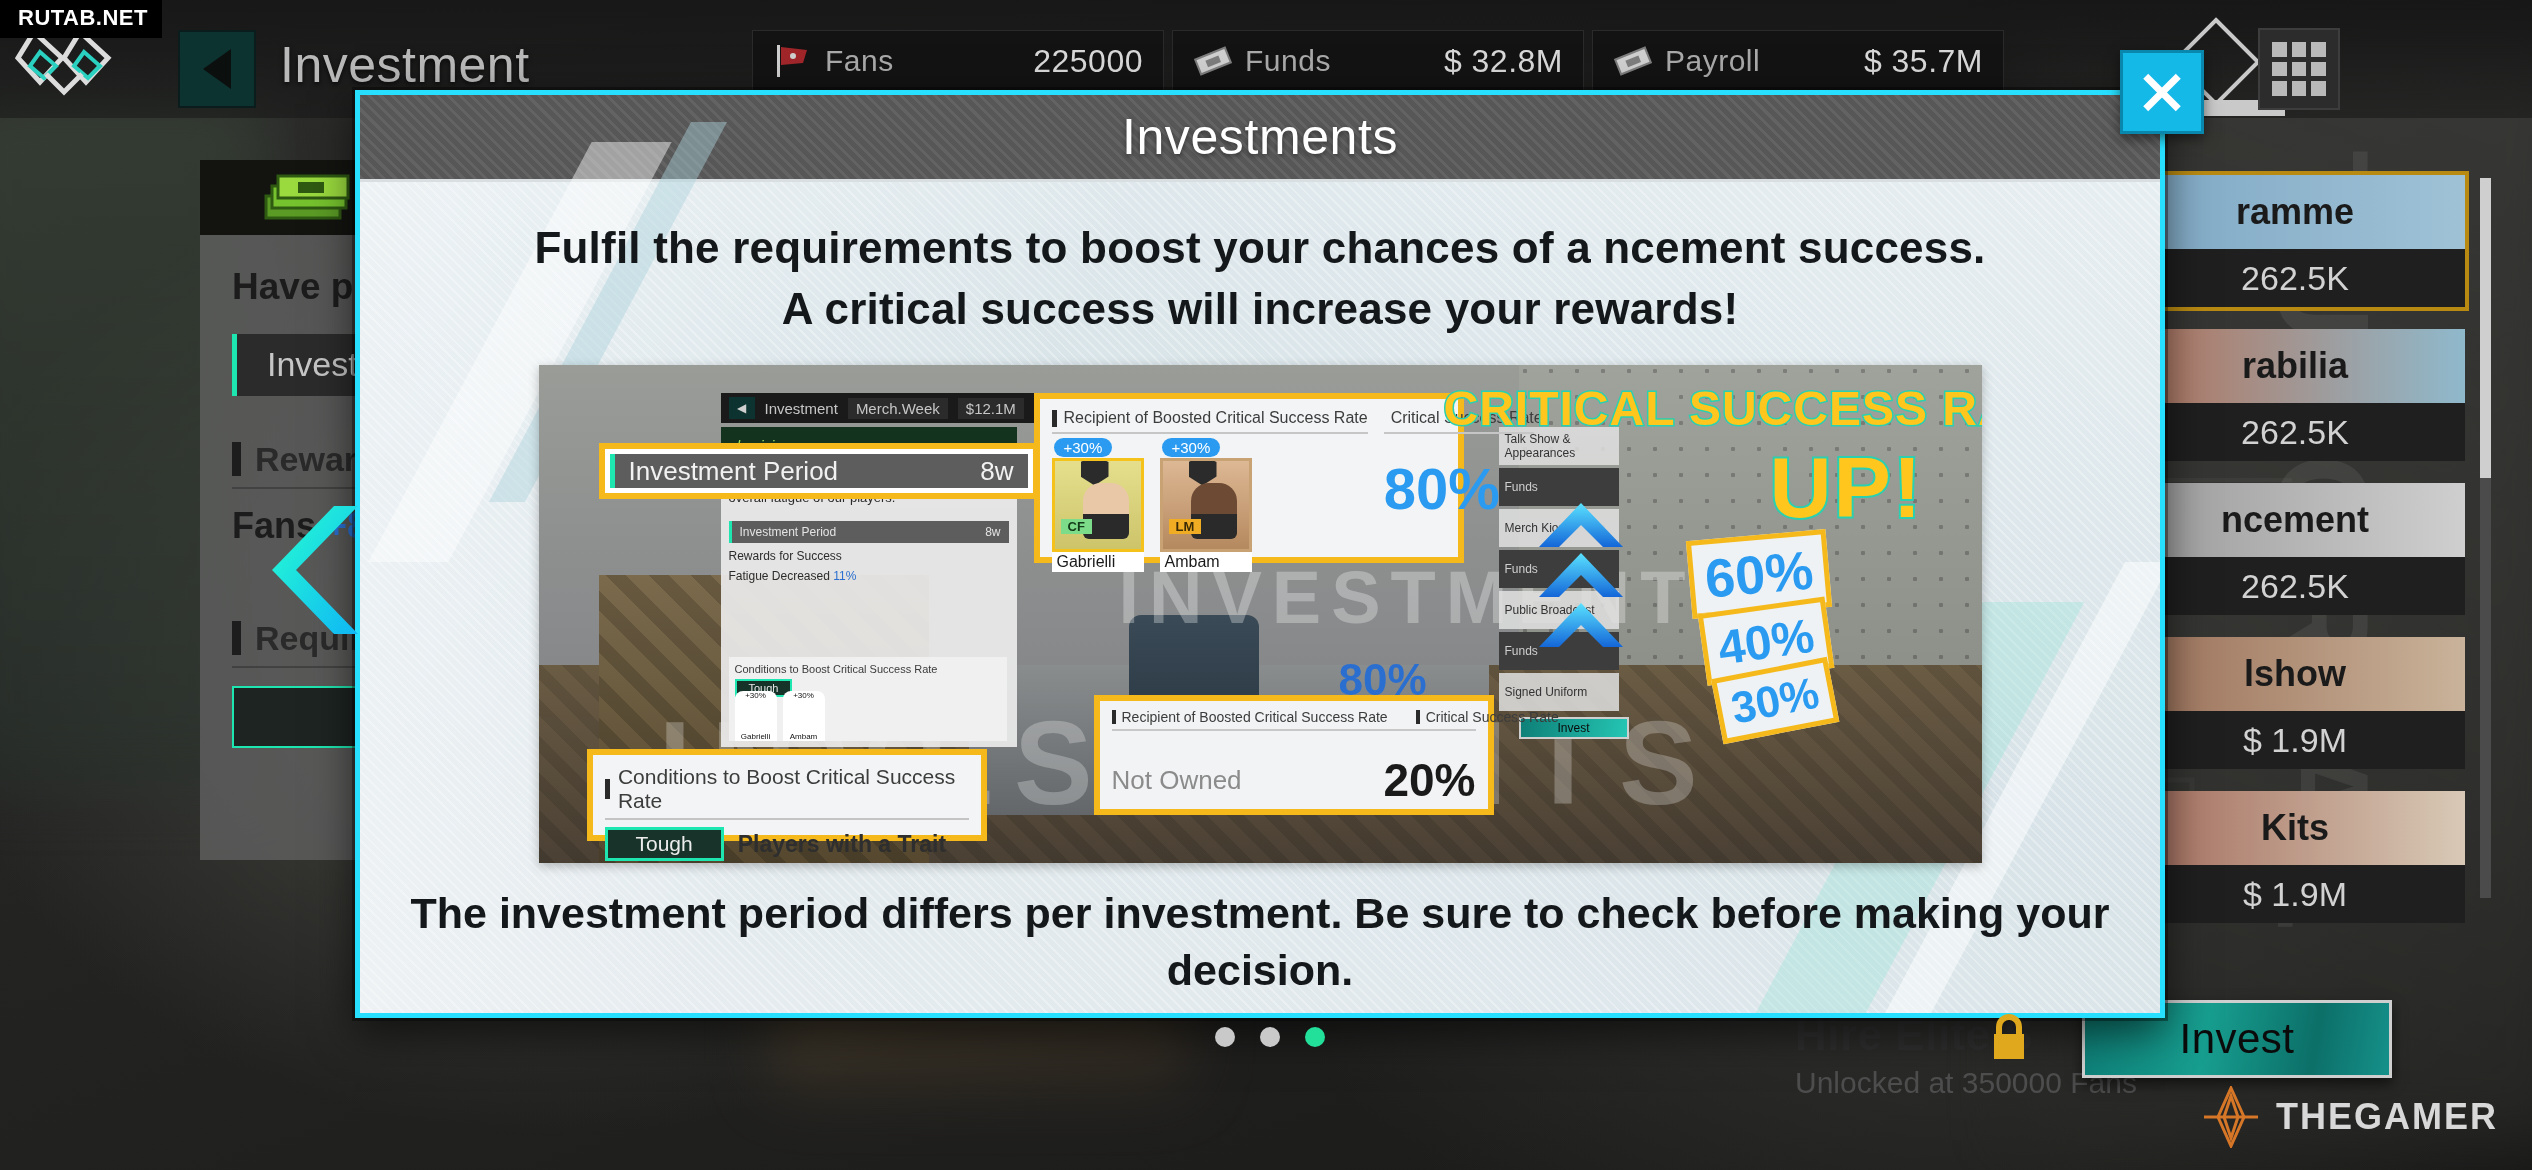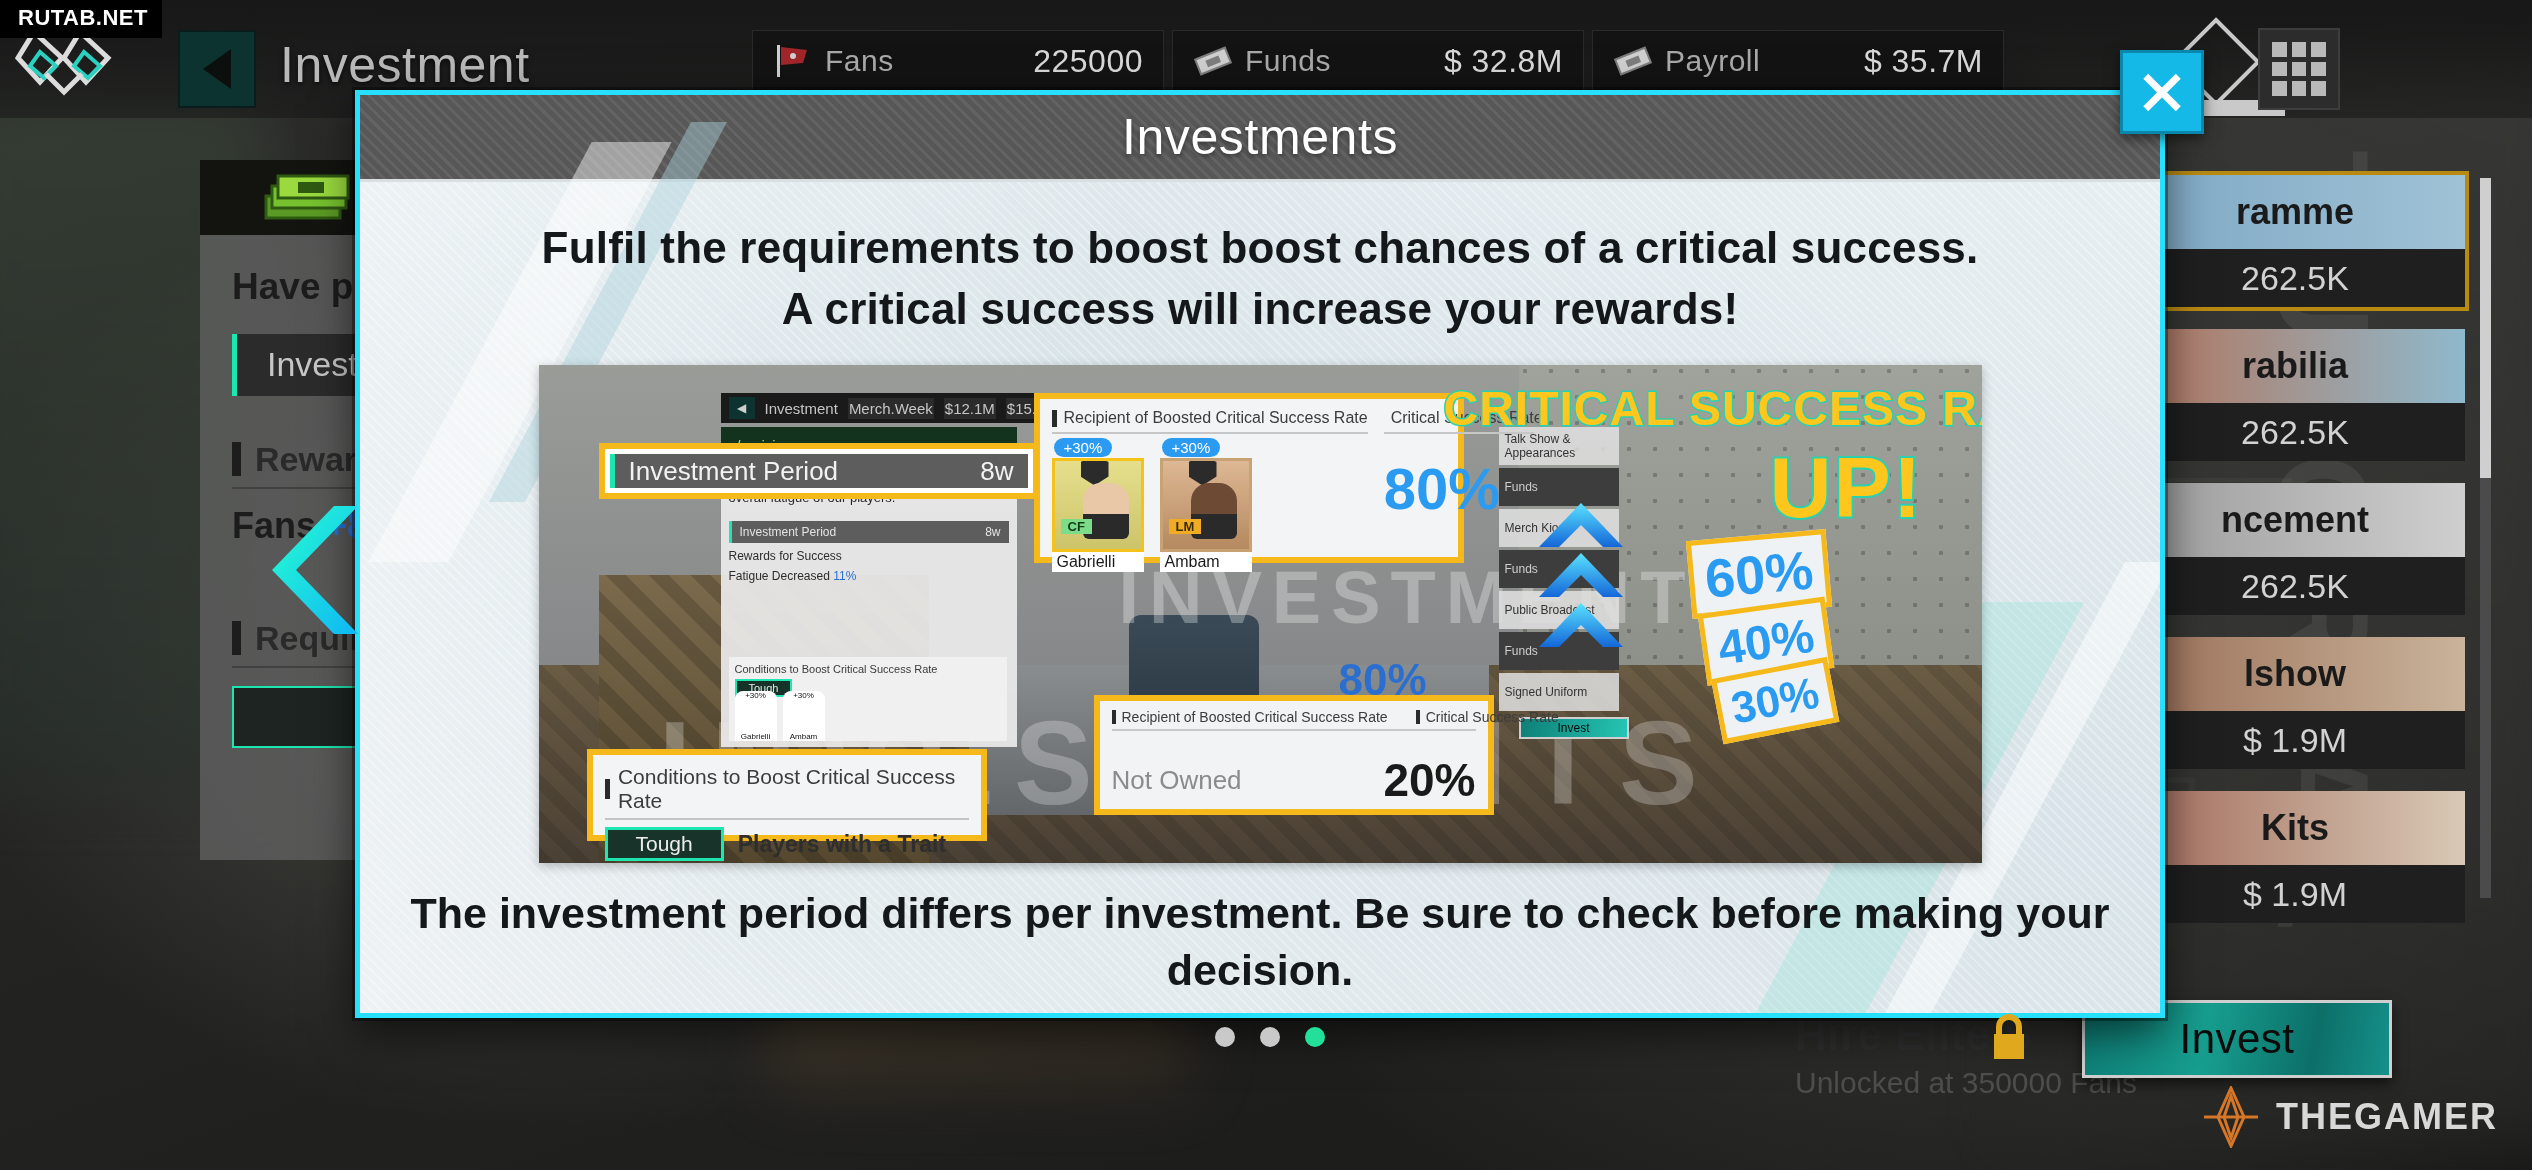--- a/index.html
+++ b/index.html
@@ -258,21 +258,21 @@
     color:rgba(255,255,255,.30); font-size:74px; font-weight:bold; letter-spacing:10px;
     white-space:nowrap;
   }
 
   
   .mini-topbar{
     position:absolute; left:182px; top:28px; width:740px; height:30px;
     background:#1a1a1a; display:flex; align-items:center; gap:10px; padding:0 8px;
     color:#c6c6c6; font-size:15px;
   }
-  .mini-topbar .chip{ background:#2b2b2b; padding:2px 1px; }
+  .mini-topbar .chip{ background:#2b2b2b; padding:2px 8px; }
   .mini-topbar .back{ width:26px;height:22px;background:#0c3330; color:#cfcfcf; font-size:12px;
     display:flex;align-items:center;justify-content:center; }
   .mini-alert{ position:absolute; left:640px; top:52px; background:#b81c1c; color:#fff;
     font-size:12px; padding:2px 8px; }
 
   .mini-detail{
     position:absolute; left:182px; top:62px; width:296px; height:320px;
     background:rgba(235,235,235,.92);
   }
   .mini-detail .hdr{
@@ -609,21 +609,21 @@
     <div class="modal-header">
       <span class="mt">Investments</span>
     </div>
     <div class="modal-body">
       <span class="deco-ray r1"></span>
       <span class="deco-ray r2"></span>
       <span class="deco-ray r3"></span>
       <span class="deco-ray r4"></span>
 
       <div class="intro">
-        <div>Fulfil the requirements to boost boost chances of a critical success.</div>
+        <div>Fulfil the requirements to boost your chances of a ncement success.</div>
         <div>A critical success will increase your rewards!</div>
       </div>
 
       <div class="shot">
         <div class="room-wall"></div>
         <div class="dotwall"></div>
         <div class="room-floor"></div>
         <div class="cabinet"></div>
         <div class="desk"></div>
         <div class="chair"></div>

